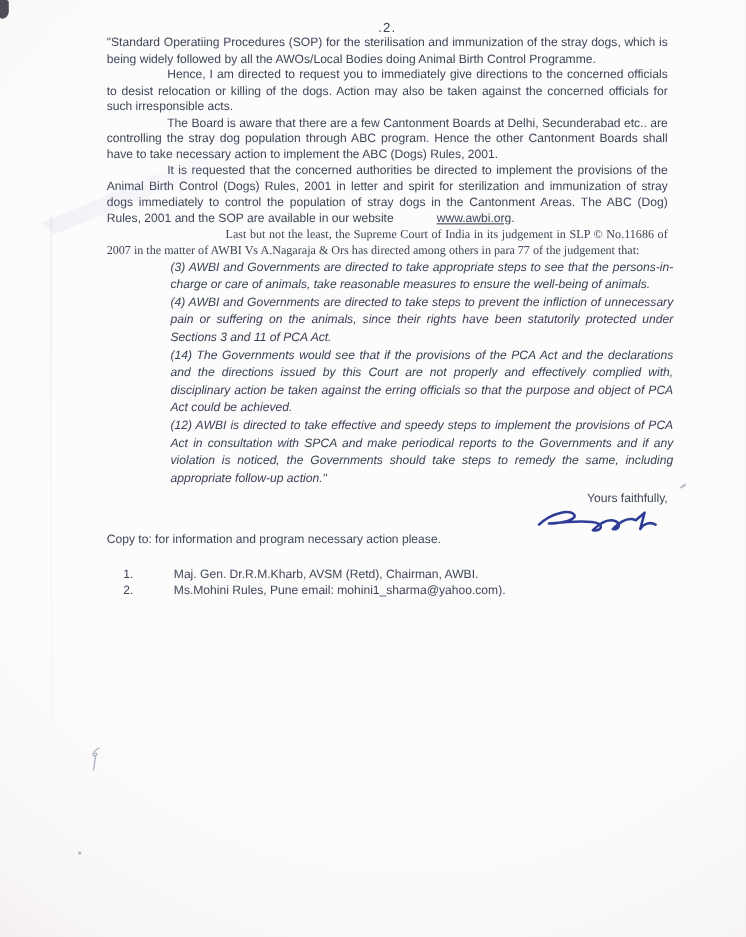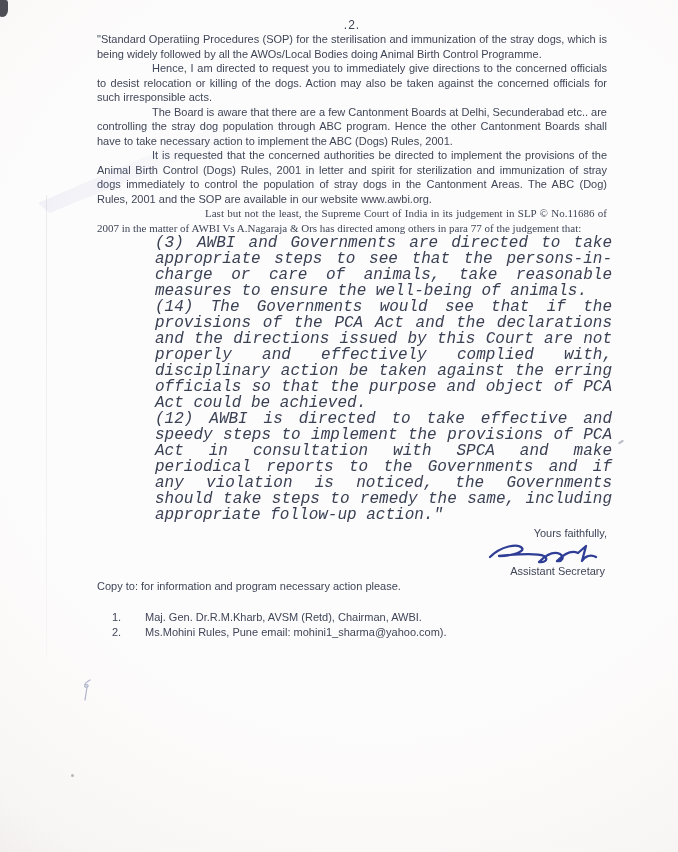--- a/index.html
+++ b/index.html
@@ -53,41 +53,41 @@
   p.body{
     margin:0;font-size:11px;line-height:14.5px;text-align:justify;
     color:#3f4658;
   }
   .mt1{margin-top:16px;}
   .mtp{margin-top:13px;}
   .ind{text-indent:55px;}
   .ind2{text-indent:108px;font-family:Liberation Serif, serif;}
   p.quote{
     margin:0 -5px 0 58px;
-    font-family:Liberation Mono, monospace;
+    font-family:Liberation Sans, sans-serif;
     font-style:italic;
-    font-size:16px;line-height:16px;text-align:justify;
+    font-size:11px;line-height:16px;text-align:justify;
     color:#3a4154;
   }
   .mtq{margin-top:13px;}
   .mtq2{margin-top:9px;}
   .weblink{
-    color:#3f4658;cursor:pointer;
+    color:#3f4658;text-decoration:underline;cursor:pointer;margin-left:36px;
   }
   .closing{margin-top:16px;}
   .sig-block{
     margin-top:3px;text-align:right;font-size:11px;line-height:15px;
   }
   .sig-scrawl{display:block;margin:1px 8px -2px auto;}
   .sig-name,.sig-title{margin-right:2px;}
   .copy-line{margin-top:25px;font-size:11px;line-height:14px;text-align:left;}
   .copy-list{margin-top:16px;font-size:11px;line-height:15.5px;}
   .copy-item{display:flex;}
   .copy-num{width:48px;padding-left:15px;box-sizing:border-box;flex:none;}
-  .copy-text{flex:1;}
+  .copy-text{flex:1;margin-left:13px;}
 </style>
 </head>
 <body>
 
 <div class="page">
 
   <div class="corner-smudge"></div>
   <div class="edge-shadow"></div>
   <div class="crease-line"></div>
   <div class="stray-dash"></div>
@@ -102,30 +102,30 @@
 
   <p class="body mtp ind">Hence, I am directed to request you to immediately give directions to the concerned officials to desist relocation or killing of the dogs. Action may also be taken against the concerned officials for such irresponsible acts.</p>
 
   <p class="body mtp ind">The Board is aware that there are a few Cantonment Boards at Delhi, Secunderabad etc.. are controlling the stray dog population through ABC program. Hence the other Cantonment Boards shall have to take necessary action to implement the ABC (Dogs) Rules, 2001.</p>
 
   <p class="body mtp ind"><span>It is requested that the concerned authorities be directed to implement the provisions of the Animal Birth Control (Dogs) Rules, 2001 in letter and spirit for sterilization and immunization of stray dogs immediately to control the population of stray dogs in the Cantonment Areas. The ABC (Dog) Rules, 2001 and the SOP are available in our website </span><span class="weblink">www.awbi.org</span><span>.</span></p>
 
   <p class="body mtp ind2">Last but not the least, the Supreme Court of India in its judgement in SLP © No.11686 of 2007 in the matter of AWBI Vs A.Nagaraja &amp; Ors has directed among others in para 77 of the judgement that:</p>
 
   <p class="quote mtq">(3) AWBI and Governments are directed to take appropriate steps to see that the persons-in-charge or care of animals, take reasonable measures to ensure the well-being of animals.</p>
+  <p class="quote mtq2">(4) AWBI and Governments are directed to take steps to prevent the infliction of unnecessary pain or suffering on the animals, since their rights have been statutorily protected under Sections 3 and 11 of PCA Act.</p>
   <p class="quote mtq2">(14) The Governments would see that if the provisions of the PCA Act and the declarations and the directions issued by this Court are not properly and effectively complied with, disciplinary action be taken against the erring officials so that the purpose and object of PCA Act could be achieved.</p>
   <p class="quote mtq2">(12) AWBI is directed to take effective and speedy steps to implement the provisions of PCA Act in consultation with SPCA and make periodical reports to the Governments and if any violation is noticed, the Governments should take steps to remedy the same, including appropriate follow-up action."</p>
 
 
   <div class="sig-block">
     <div>Yours faithfully,</div>
     <svg class="sig-scrawl" width="112" height="24" viewBox="0 0 112 24">
       <path d="M3 15 C14 4 31 1 35 6 C38 10 24 14 12 14 C32 12 50 11 57 14 C62 17 58 21 52 20 C59 13 67 9 73 12 C78 15 75 20 70 19 C77 12 85 8 91 11 L99 4 L95 19 C98 14 104 12 109 15" stroke="#2e3d96" stroke-width="2.3" fill="none" stroke-linecap="round" stroke-linejoin="round"></path>
     </svg>
-    <div class="sig-title">Assistant Secretary</div>
   </div>
 
   <p class="body copy-line">Copy to: for information and program necessary action please.</p>
 
   <div class="copy-list">
     <div class="copy-item">
       <span class="copy-num">1.</span>
       <span class="copy-text">Maj. Gen. Dr.R.M.Kharb, AVSM (Retd), Chairman, AWBI.</span>
     </div>
     <div class="copy-item">

